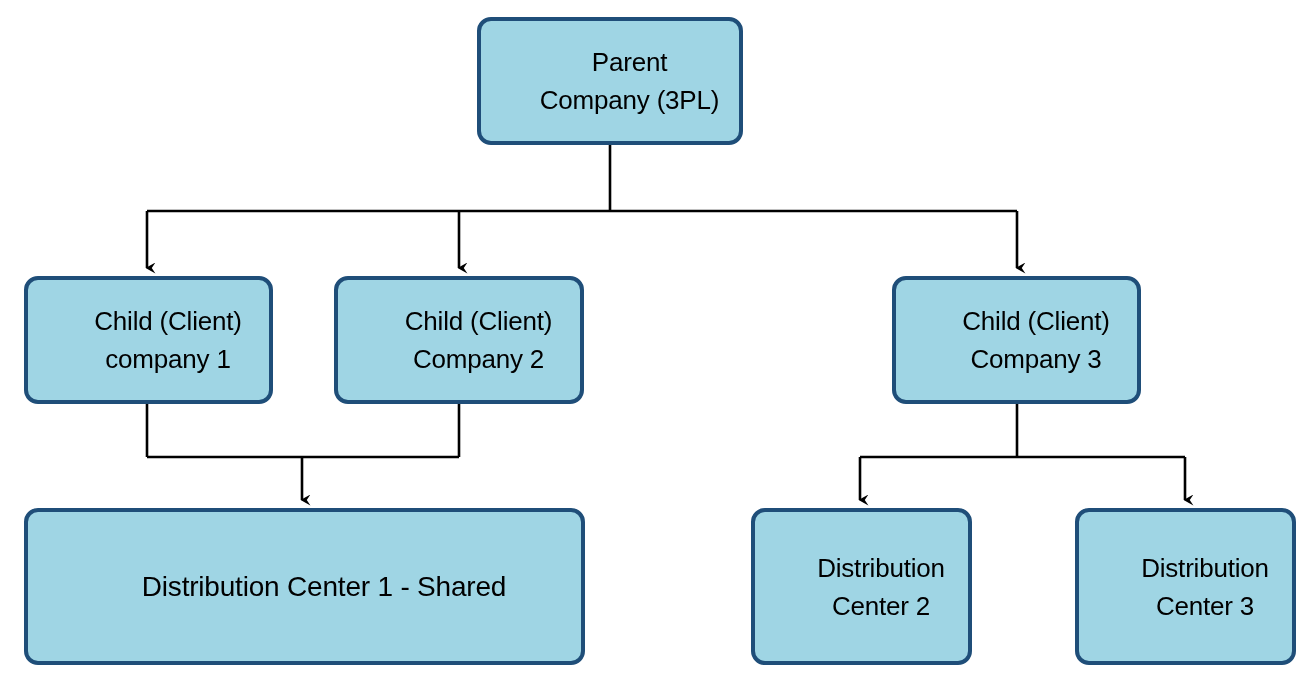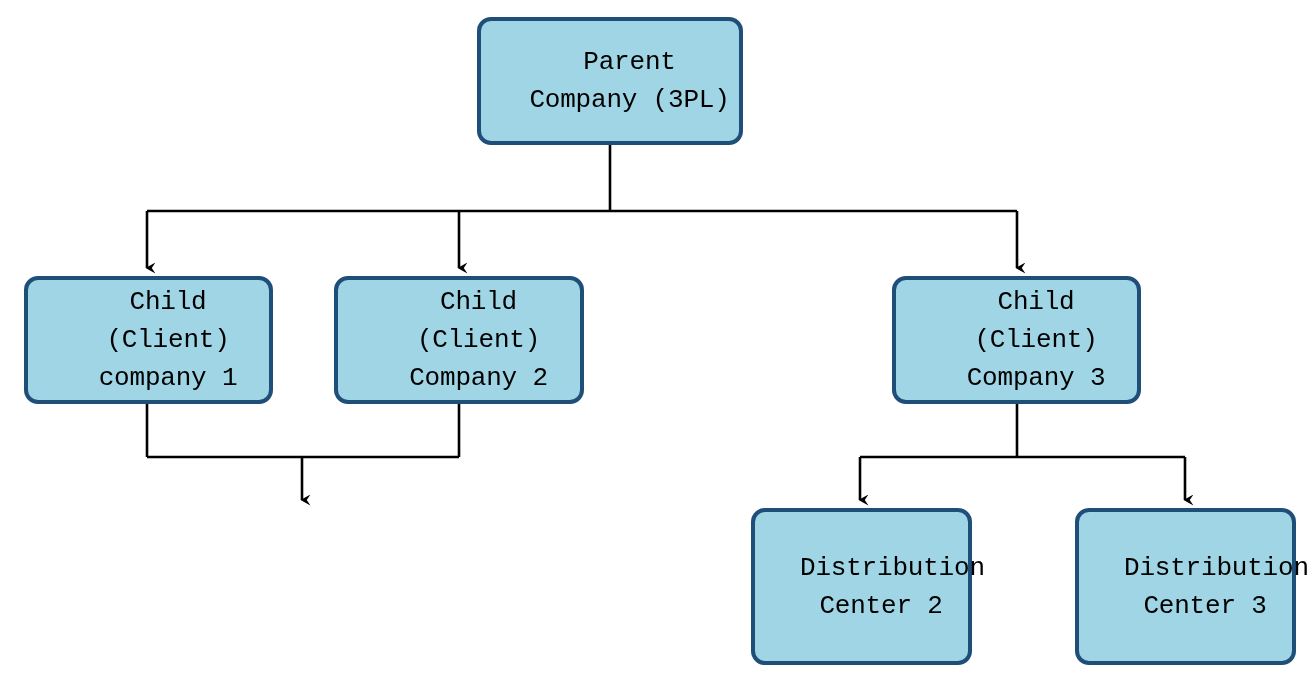--- a/index.html
+++ b/index.html
@@ -28,21 +28,21 @@
     position: absolute;
     box-sizing: border-box;
     background: #9FD5E4;
     border: 4px solid #1F4E79;
     border-radius: 14px;
     display: flex;
     align-items: center;
     justify-content: center;
     text-align: center;
     color: #000000;
-    font-family: Liberation Mono, monospace;
+    font-family: Liberation Sans, sans-serif;
     font-size: 26px;
     line-height: 38px;
     font-weight: 400;
     letter-spacing: -0.2px;
     z-index: 2;
     padding-left: 39px;
   }
   .node .node-label {
     display: block;
     width: 100%;
@@ -106,20 +106,23 @@
   <div class="node" id="node-child-2">
     <span class="node-label">Child (Client)
 Company 2</span>
   </div>
 
   <div class="node" id="node-child-3">
     <span class="node-label">Child (Client)
 Company 3</span>
   </div>
 
+  <div class="node" id="node-dc-1">
+    <span class="node-label">Distribution Center 1 - Shared</span>
+  </div>
 
   <div class="node" id="node-dc-2">
     <span class="node-label">Distribution
 Center 2</span>
   </div>
 
   <div class="node" id="node-dc-3">
     <span class="node-label">Distribution
 Center 3</span>
   </div>

